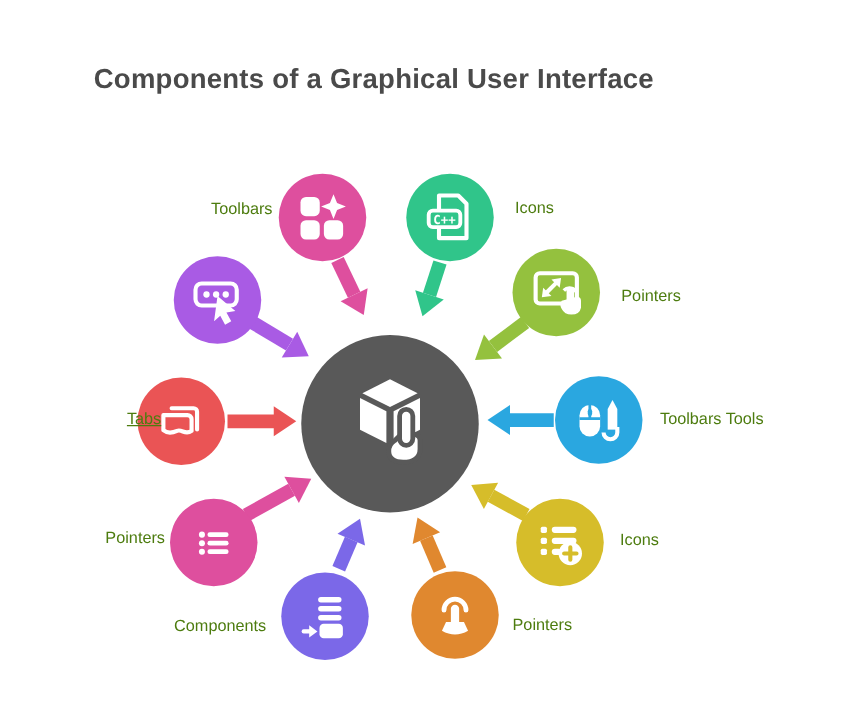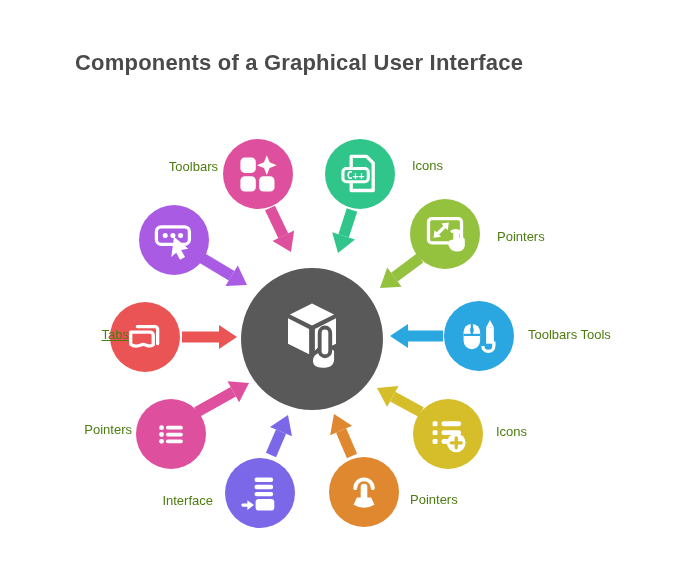--- a/index.html
+++ b/index.html
@@ -180,21 +180,21 @@
   <div class="node" style="left: 225px; top: 458px; background-color: rgb(123, 104, 232); color: rgb(123, 104, 232);">
     <svg width="44" height="44" viewBox="0 0 40 40">
       <line x1="17" y1="8" x2="30" y2="8" stroke="#fff" stroke-width="4" stroke-linecap="round"></line>
       <line x1="17" y1="14.5" x2="30" y2="14.5" stroke="#fff" stroke-width="4" stroke-linecap="round"></line>
       <line x1="17" y1="21" x2="30" y2="21" stroke="#fff" stroke-width="4" stroke-linecap="round"></line>
       <rect x="16" y="25.5" width="17" height="10.5" rx="3" fill="#fff"></rect>
       <line x1="4.5" y1="31" x2="9" y2="31" stroke="#fff" stroke-width="3" stroke-linecap="round"></line>
       <path d="M8.5 26.5 L14.5 31 L8.5 35.5 Z" fill="#fff"></path>
     </svg>
   </div>
-  <div class="label" style="right:471px; top:493px;">Interface</div>
+  <div class="label" style="right:471px; top:493px;">Components</div>
 
   <div class="node" style="left: 329px; top: 457px; background-color: rgb(224, 136, 47); color: rgb(224, 136, 47);">
     <svg width="44" height="44" viewBox="0 0 40 40">
       <path d="M12 16.5 a8 8 0 0 1 16 0" fill="none" stroke="#fff" stroke-width="3.5" stroke-linecap="round"></path>
       <rect x="17" y="12.5" width="6" height="17" rx="3" fill="#fff"></rect>
       <path d="M10.5 31.5 q9.5 5.5 19 0 l-3 -6.5 h-13 z" fill="#fff"></path>
     </svg>
   </div>
   <div class="label" style="left:410px; top:492px;">Pointers</div>
 

